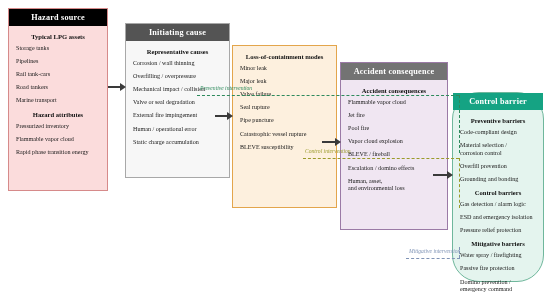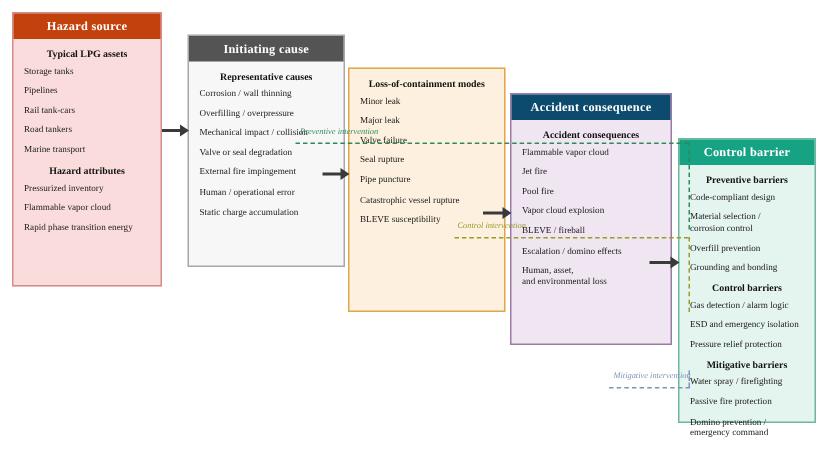--- a/index.html
+++ b/index.html
@@ -47,36 +47,36 @@
     font-size: 6.1px;
     color: #1a1a1a;
     line-height: 1.25;
     margin: 0 0 5.5px 0;
     padding-left: 2px;
   }
 
   
   #box-hazard        { left: 8px;   top: 8px;   width: 100px; height: 183px;
                        background: #fbdcdc; border-color: #d68a8a; }
-  #box-hazard .col-header   { background: #c2410c; }
+  #box-hazard .col-header   { background: #000000; }
 
   #box-initiating    { left: 125px; top: 23px;  width: 105px; height: 155px;
                        background: #f7f7f7; border-color: #a8a8a8; }
   #box-initiating .col-header { background: #545454; }
 
   #box-failure       { left: 232px; top: 45px;  width: 105px; height: 163px;
                        background: #fdf0de; border-color: #e3a54b; }
   #box-failure .col-header  { background: #f0a13a; }
 
   #box-accident      { left: 340px; top: 62px;  width: 108px; height: 168px;
                        background: #f0e6f2; border-color: #9b7aa6; }
-  #box-accident .col-header { background: #0c4a6e; }
+  #box-accident .col-header { background: #737373; }
 
   #box-control       { left: 452px; top: 92px;  width: 92px; height: 190px;
-                       background: #e4f4ee; border-color: #6fb79c; }
+                       background: #e4f4ee; border-color: #6fb79c; border-radius: 27px; }
   #box-control .col-header  { background: #15a383; }
 
   
   .arrow { position: absolute; }
   .arrow .shaft {
     position: absolute; left: 0; top: 50%;
     transform: translateY(-50%);
     height: 2px; background: #3a3a3a;
   }
   .arrow .head {

